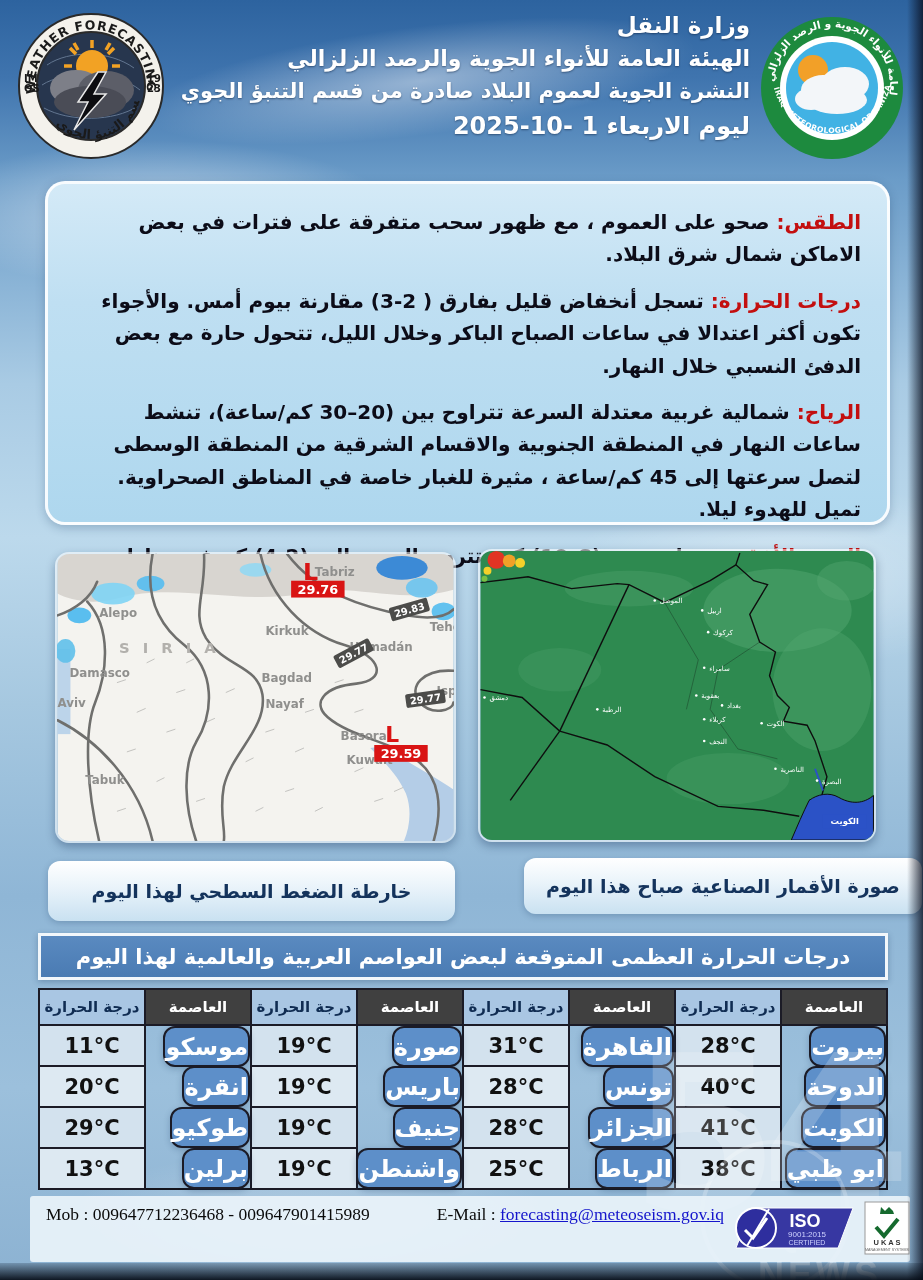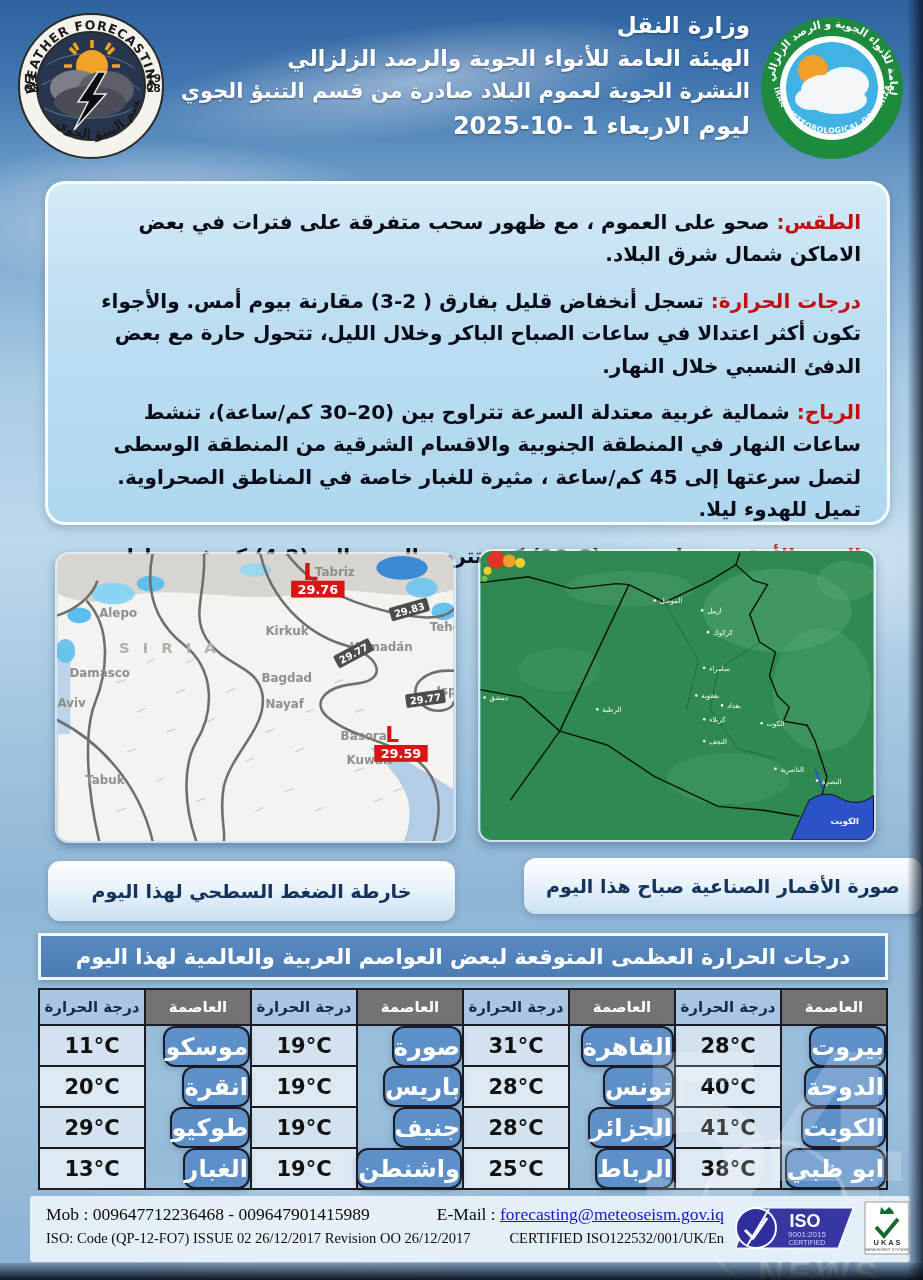--- a/index.html
+++ b/index.html
@@ -67,21 +67,21 @@
         color:#fff; font-weight:bold; font-size:21px; direction:rtl;
         box-shadow:0 2px 6px rgba(20,50,90,.3); }
 
   
   .temps { position:absolute; top:988px; left:38px; width:850px; z-index:3;
         border-collapse:collapse; direction:rtl; table-layout:fixed;
         border:2px solid #14141c; }
   .temps th, .temps td { border:2px solid #1b1b26; text-align:center; vertical-align:middle; }
   .temps th { height:36px; font-size:15px; font-weight:bold; }
   .temps td { height:41px; }
-  th.h-cap  { background:#737373; color:#ffffff; }
+  th.h-cap  { background:#404040; color:#ffffff; }
   th.h-temp { background:#a9c6e3; color:#102c52; }
   td.cap  { background:#5d8fc9; color:#ffffff; font-weight:bold; font-size:24px; }
   td.temp { background:#dde9f2; color:#111; font-size:21px; font-weight:600;
         font-family:"DejaVu Sans", sans-serif; }
   tr:nth-child(odd) td.temp { background:#d3e2ee; }
 
   
   .footer { position:absolute; top:1196px; left:30px; width:880px; height:66px; z-index:6;
         background:rgba(234,243,250,.93); border-radius:3px;
         font-family:"Liberation Serif", serif; color:#0a0a0a;
@@ -405,40 +405,36 @@
       <td class="cap">طوكيو</td>
       <td class="temp">29°C</td>
     </tr>
     <tr>
       <td class="cap">ابو ظبي</td>
       <td class="temp">38°C</td>
       <td class="cap">الرباط</td>
       <td class="temp">25°C</td>
       <td class="cap">واشنطن</td>
       <td class="temp">19°C</td>
-      <td class="cap">الغبار</td>
+      <td class="cap">برلين</td>
       <td class="temp">13°C</td>
     </tr>
   </tbody>
 </table>
 
 <div class="wm-num">54</div>
 <div class="wm-circle"></div>
 <div class="wm-text">IQ NEWS</div>
 
 <div class="footer">
   <div class="frow frow1">
     <span>Mob : 009647712236468 - 009647901415989</span>
     <span>
       <span>E-Mail : </span><a class="email-link">forecasting@meteoseism.gov.iq</a>
     </span>
-  </div>
-  <div class="frow frow2">
-    <span>ISO: Code (QP-12-FO7)   ISSUE 02   26/12/2017 Revision   OO   26/12/2017</span>
-    <span>CERTIFIED ISO122532/001/UK/En</span>
   </div>
   <div class="badges">
     <svg width="120" height="54" viewBox="0 0 120 54">
       <polygon points="16,7 118,7 103,47 1,47" fill="#2e2e9e" stroke="#ffffff" stroke-width="1" opacity=".95"></polygon>
       <circle cx="21" cy="27" r="20" fill="#2e2e9e" stroke="#ffffff" stroke-width="2"></circle>
       <path d="M 10 29 l 8 8 l 14 -20" stroke="#ffffff" stroke-width="3" fill="none"></path>
       <line x1="34" y1="8" x2="12" y2="45" stroke="#ffffff" stroke-width="2"></line>
       <text x="70" y="26" font-size="18" font-weight="bold" fill="#ffffff" text-anchor="middle" font-family="Liberation Sans, sans-serif">ISO</text>
       <text x="72" y="36" font-size="8" fill="#cfd2ff" text-anchor="middle" font-family="Liberation Sans, sans-serif">9001:2015</text>
       <text x="72" y="44" font-size="7" fill="#cfd2ff" text-anchor="middle" font-family="Liberation Sans, sans-serif">CERTIFIED</text>

